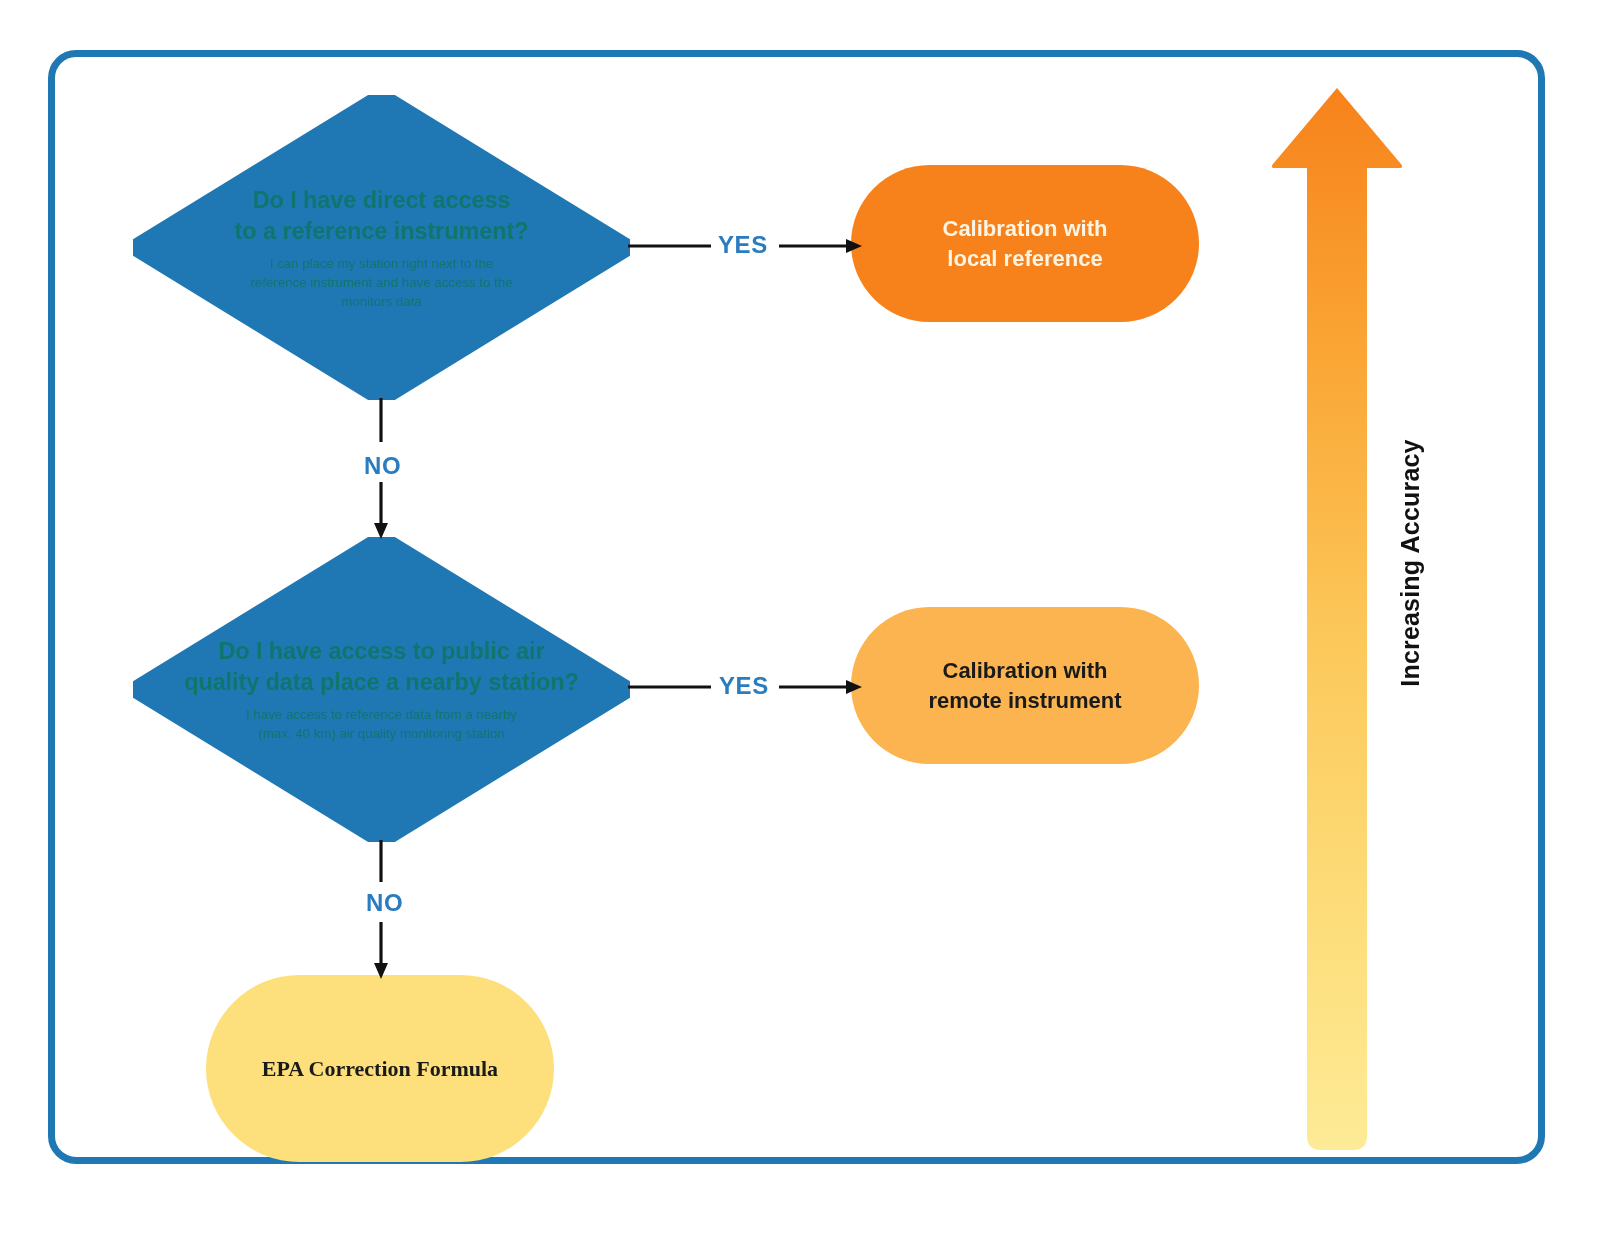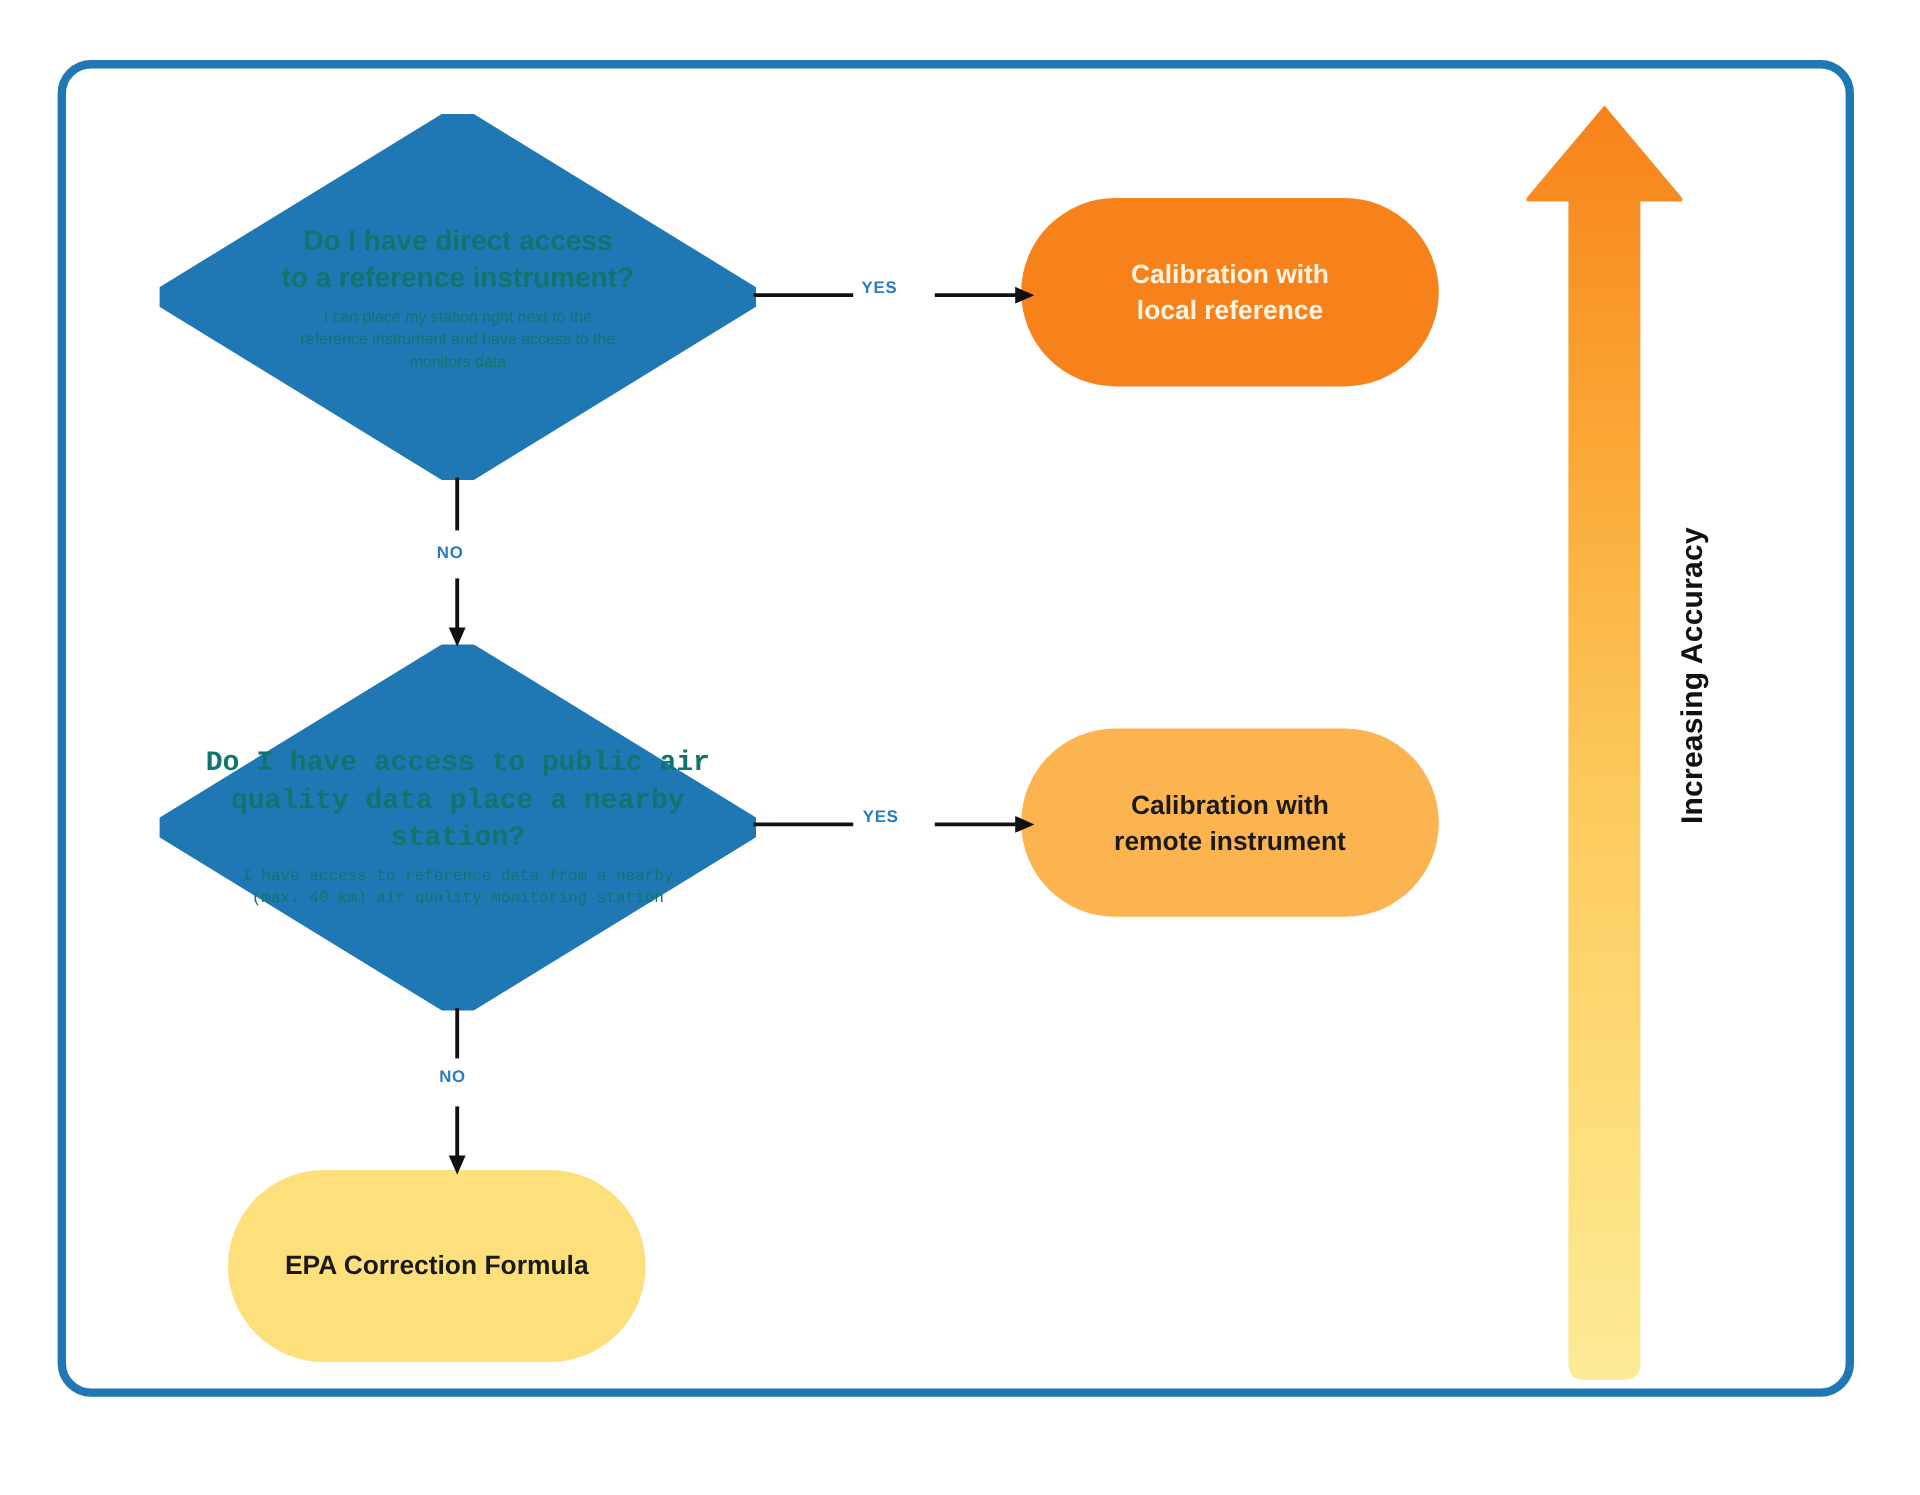--- a/index.html
+++ b/index.html
@@ -94,21 +94,21 @@
   
   .conn {
     position: absolute;
     pointer-events: none;
   }
   .conn svg { display: block; overflow: visible; }
 
   .edge-label {
     position: absolute;
     color: #2a7cc0;
-    font-size: 14px;
+    font-size: 24px;
     font-weight: bold;
     letter-spacing: 0.6px;
   }
 
   
   #accuracy-arrow {
     position: absolute;
     left: 1270px;
     top: 86px;
     width: 134px;
@@ -156,21 +156,21 @@
       </div>
     </div>
   </div>
 
   <div class="diamond-wrap" style="left:133px; top:537px; width:497px; height:305px;">
     <div class="diamond-shape">
       <svg viewBox="0 0 497 305" preserveAspectRatio="none">
         <polygon points="248.5,0 497,152.5 248.5,305 0,152.5" fill="#1f78b4" stroke="#1f78b4" stroke-width="14" stroke-linejoin="round"></polygon>
       </svg>
     </div>
-    <div class="diamond-text" style="left:6%; right:6%;font-family:Liberation Mono, monospace;">
+    <div class="diamond-text" style="left:6%; right:6%;">
       <div class="diamond-title">
         <div>Do I have access to public air</div>
         <div>quality data place a nearby station?</div>
       </div>
       <div class="diamond-sub">
         <div>I have access to reference data from a nearby</div>
         <div>(max. 40 km) air quality monitoring station</div>
       </div>
     </div>
   </div>
@@ -182,21 +182,21 @@
     </div>
   </div>
 
   <div class="pill pill-remote-fix" style="left:851px; top:607px; width:348px; height:157px;">
     <div>
       <div>Calibration with</div>
       <div>remote instrument</div>
     </div>
   </div>
 
-  <div class="pill pill-epa" style="left:190px; top:975px; width:348px; height:160px;">
+  <div class="pill pill-epa" style="left:206px; top:975px; width:348px; height:187px;font-family:Liberation Serif, serif;">
     <div>
       <div>EPA Correction Formula</div>
     </div>
   </div>
 
   <div class="conn" style="left:628px; top:226px; width:235px; height:40px;">
     <svg width="235" height="40" viewBox="0 0 235 40">
       <line x1="0" y1="20" x2="83" y2="20" stroke="#111111" stroke-width="3.2"></line>
       <line x1="151" y1="20" x2="222" y2="20" stroke="#111111" stroke-width="3.2"></line>
       <polygon points="234,20 218,13 218,27" fill="#111111"></polygon>

